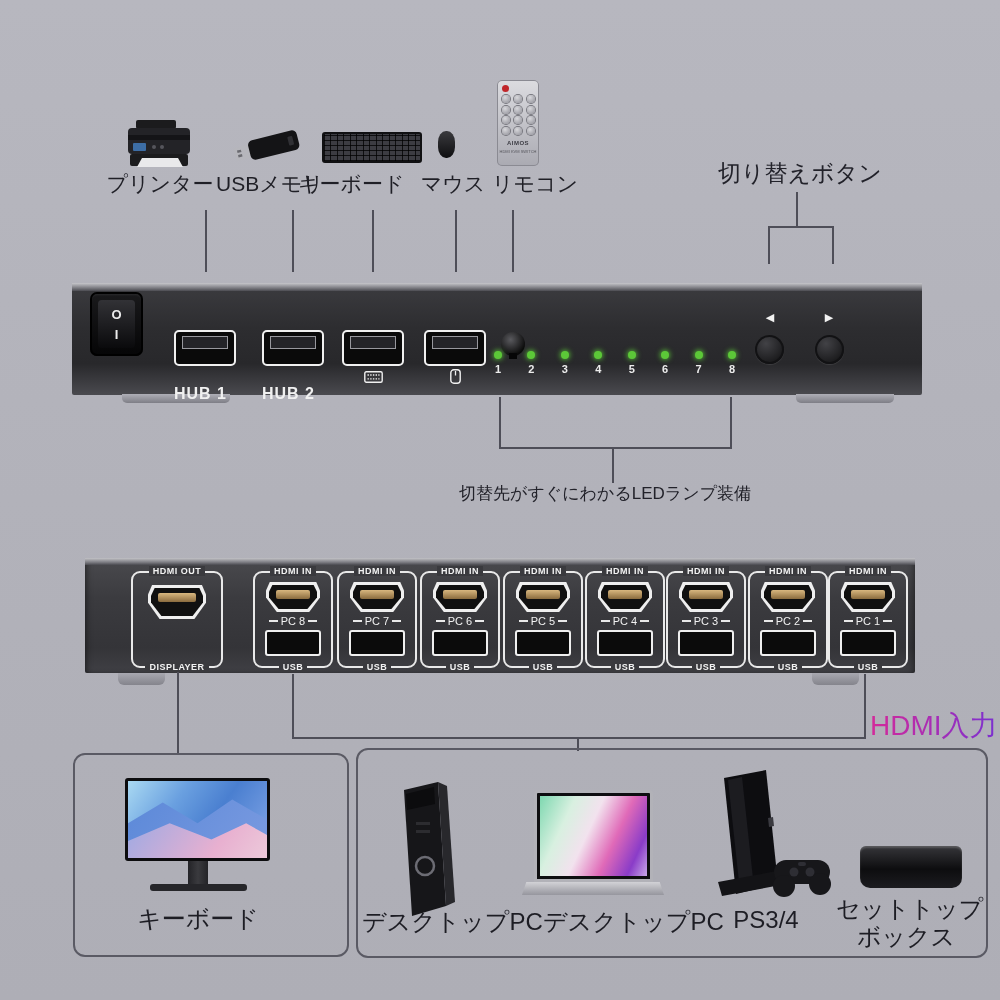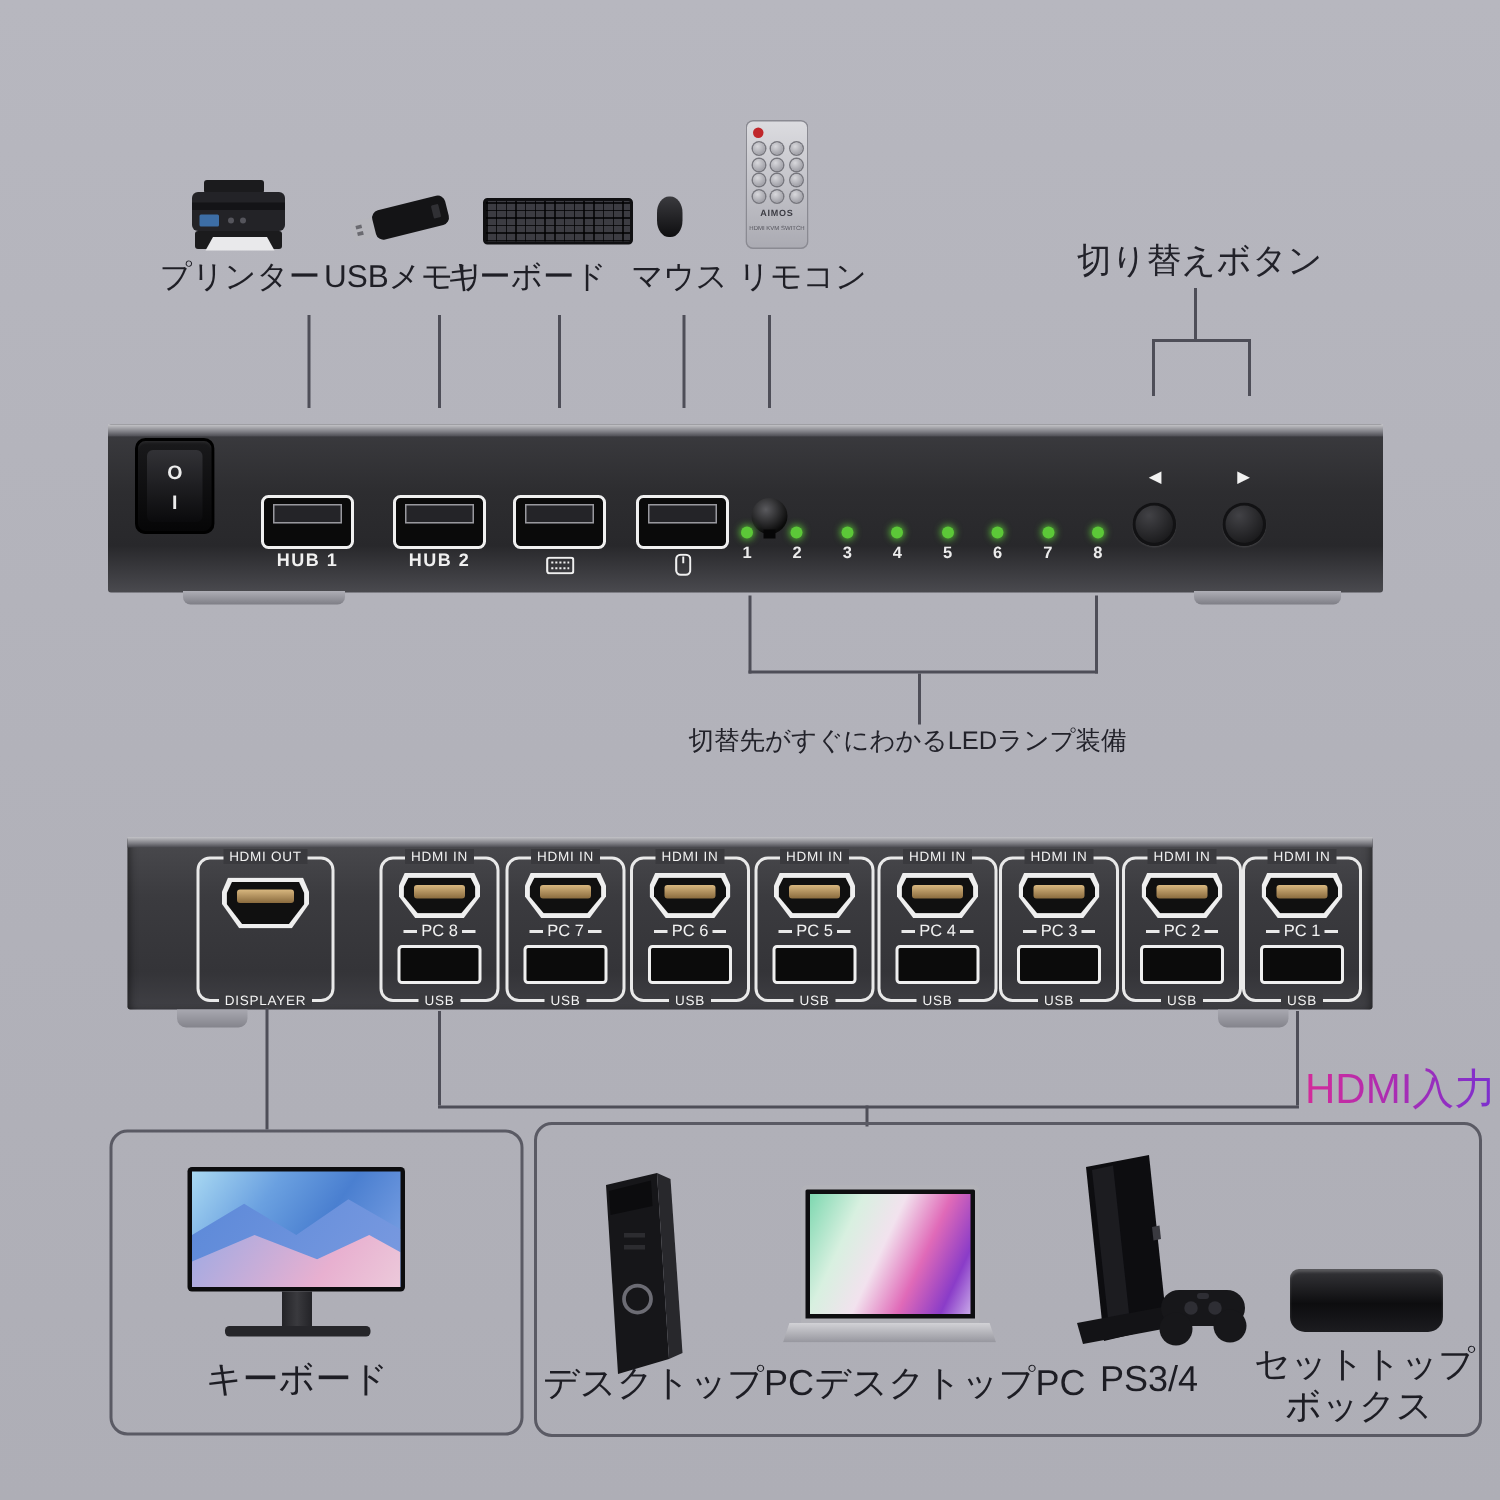--- a/index.html
+++ b/index.html
@@ -34,41 +34,41 @@
     background:linear-gradient(180deg,#c6c6ca,#84848a 55%,#4c4c52)}
   .foot{position:absolute;height:9px;border-radius:0 0 5px 5px;background:linear-gradient(180deg,#aeaeb6,#7e7e86)}
   .pwr-switch{position:absolute;left:90px;top:292px;width:53px;height:64px;border-radius:7px;
     background:linear-gradient(180deg,#1a1a1c,#050506);box-shadow:inset 0 0 0 2px #000,inset 0 2px 3px rgba(255,255,255,.15)}
   .pwr-rocker{position:absolute;inset:8px;border-radius:4px;background:linear-gradient(180deg,#323236,#0a0a0c);
     display:flex;flex-direction:column;align-items:center;justify-content:center;gap:5px;
     color:#ececec;font-size:13px;font-weight:bold}
   .fport{position:absolute;top:330px;width:62px;height:36px;border:2px solid #f0f0f0;border-radius:5px;
     background:#0a0a0a;box-sizing:border-box}
   .fport:after{content:"";position:absolute;left:6px;right:6px;top:4px;height:11px;background:#242428;border:1px solid #98989e}
-  .fp-label{position:absolute;top:366px;color:#f0f0f0;font-size:12px;font-weight:bold;letter-spacing:1px;text-align:center;white-space:nowrap}
+  .fp-label{position:absolute;top:385px;color:#f0f0f0;font-size:16px;font-weight:bold;letter-spacing:1px;text-align:left;white-space:nowrap}
   .ir{position:absolute;left:501px;top:332px;width:24px;height:24px;border-radius:50%;
     background:radial-gradient(circle at 40% 32%,#5a5a5e,#0a0a0a 72%)}
   .ir:after{content:"";position:absolute;left:8px;top:21px;width:8px;height:6px;background:#060607}
   .led-row{position:absolute;left:486px;top:351px;width:258px;display:flex;justify-content:space-between}
   .led-col{display:flex;flex-direction:column;align-items:center;width:24px}
   .led-dot{width:8px;height:8px;border-radius:50%;background:#5cc838;box-shadow:0 0 5px 1px rgba(92,200,56,.85)}
   .led-num{color:#ececec;font-size:11px;font-weight:bold;margin-top:4px}
   .panel-btn{position:absolute;top:335px;width:29px;height:29px;border-radius:50%;
     background:radial-gradient(circle at 38% 30%,#424246,#1a1a1c 72%);box-shadow:inset 0 0 0 2px #121214,0 1px 1px rgba(255,255,255,.1)}
   .btn-arrow{position:absolute;top:311px;width:16px;text-align:center;color:#f2f2f2;font-size:11px}
 
   
   .back-dev{position:absolute;left:85px;top:558px;width:830px;height:115px;border-radius:2px;
     background:linear-gradient(180deg,#4a4a4e 0%,#3b3b3f 35%,#343438 78%,#404045 100%);
     box-shadow:inset 4px 0 6px -3px rgba(0,0,0,.55),inset -4px 0 6px -3px rgba(0,0,0,.45)}
   .back-dev .bevel{position:absolute;left:0;right:0;top:0;height:7px;
     background:linear-gradient(180deg,#c2c2c6,#7e7e84 60%,#4a4a50)}
   .sec{position:absolute;top:571px;height:97px;border:2px solid #e9e9e9;border-radius:9px;box-sizing:border-box;
     display:flex;flex-direction:column;align-items:center}
-  .sec-label{position:absolute;background:#3a3a3e;color:#f2f2f2;font-size:9px;font-weight:normal;letter-spacing:.5px;
+  .sec-label{position:absolute;background:#3a3a3e;color:#f2f2f2;font-size:9px;font-weight:bold;letter-spacing:.5px;
     padding:0 4px;white-space:nowrap}
   .sec-label.top{top:-7px}
   .sec-label.bot{bottom:-6px}
   .hdmi-port{position:relative;width:54px;height:30px;margin-top:9px;background:#efefef;
     clip-path:polygon(7% 0,93% 0,100% 28%,100% 52%,80% 100%,20% 100%,0 52%,0 28%)}
   .hdmi-port.big{width:58px;height:34px;margin-top:12px}
   .hdmi-inner{position:absolute;inset:3px;background:#101010;
     clip-path:polygon(7% 0,93% 0,100% 28%,100% 52%,80% 100%,20% 100%,0 52%,0 28%)}
   .hdmi-gold{position:absolute;left:10px;right:10px;top:8px;height:9px;border-radius:2px;
     background:linear-gradient(180deg,#d8b77f,#8a6b3e)}

